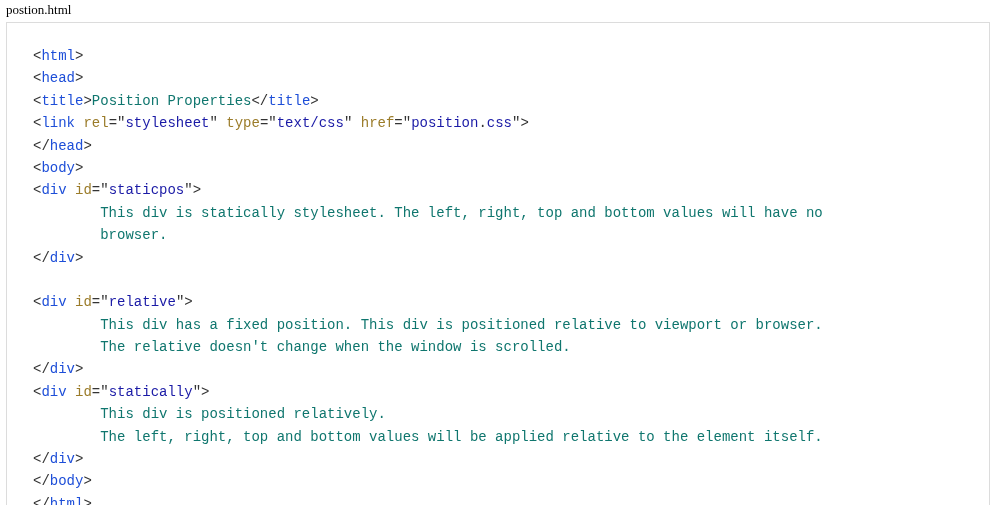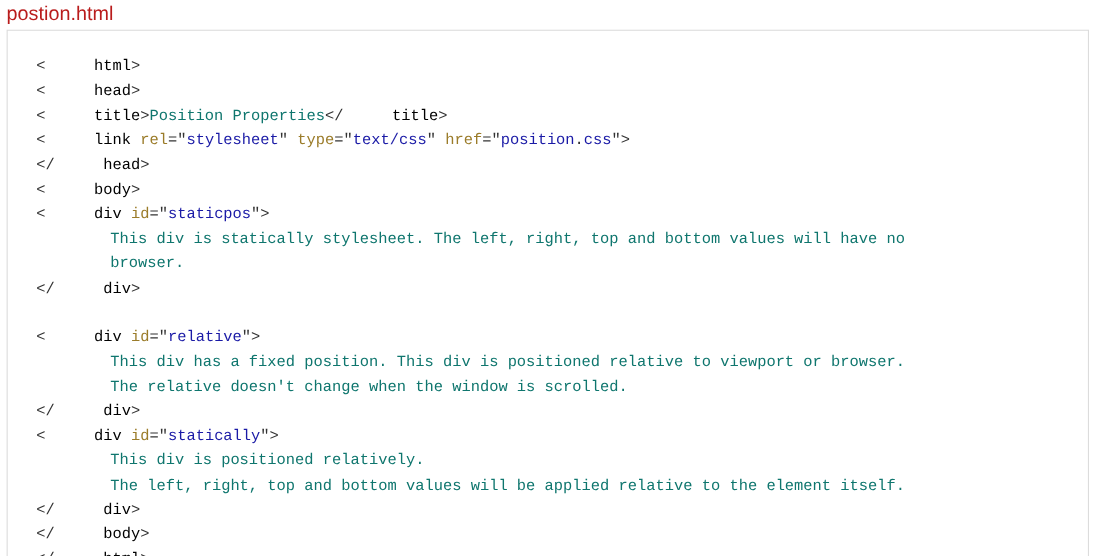--- a/index.html
+++ b/index.html
@@ -5,38 +5,38 @@
   body {
     margin: 0;
     padding: 0;
     font-family: Consolas, Monaco, 'Courier New', monospace;
     font-size: 14px;
     background: #ffffff;
     color: #333333;
   }
   .file-title {
     padding: 2px 6px;
-    font-family: Liberation Sans, sans-serif;
-    font-size: 18px;
-    color: #b91c1c;
+    font-family: Liberation Serif, serif;
+    font-size: 13px;
+    color: #000000;
   }
   .code-box {
     border: 1px solid #dcdcdc;
     margin: 2px 6px 10px 6px;
     padding: 22px 26px;
     overflow-x: auto;
   }
   pre {
     margin: 0;
     white-space: pre-wrap;
     line-height: 1.6;
     font-family: Consolas, Monaco, 'Courier New', monospace;
   }
   .p  { color: #333333; }  
-  .tg { color: #000000; margin-left: 44px; }  
+  .tg { color: #1d4ed8; }  
   .at { color: #9b7c2a; font-family: Liberation Mono, monospace; }  
   .st { color: #1a1aa6; text-align: right; }  
   .tx { color: #0f766e; }  
 </style>
 </head>
 <body>
 
 <div class="file-title">postion.html</div>
 
 <div class="code-box">

